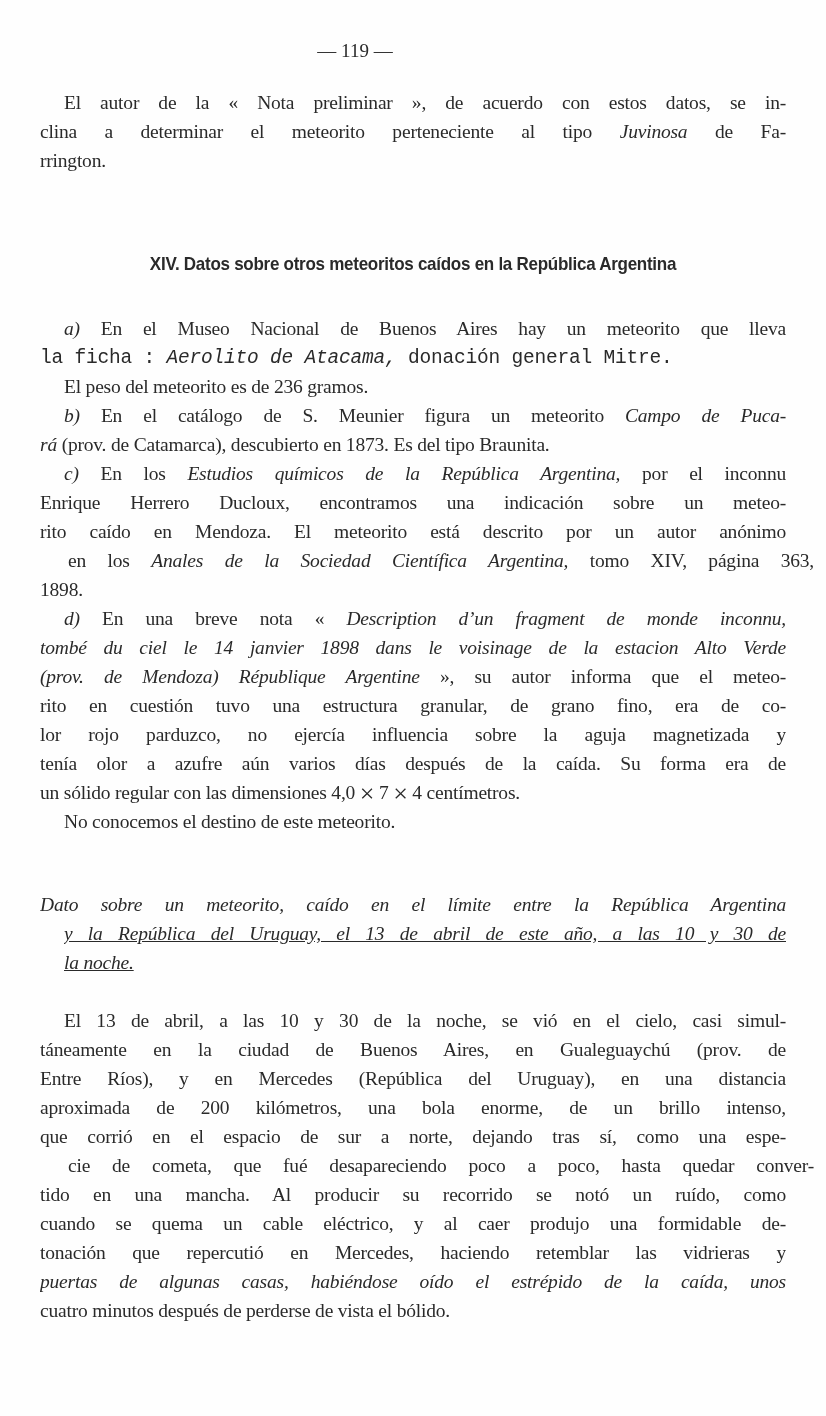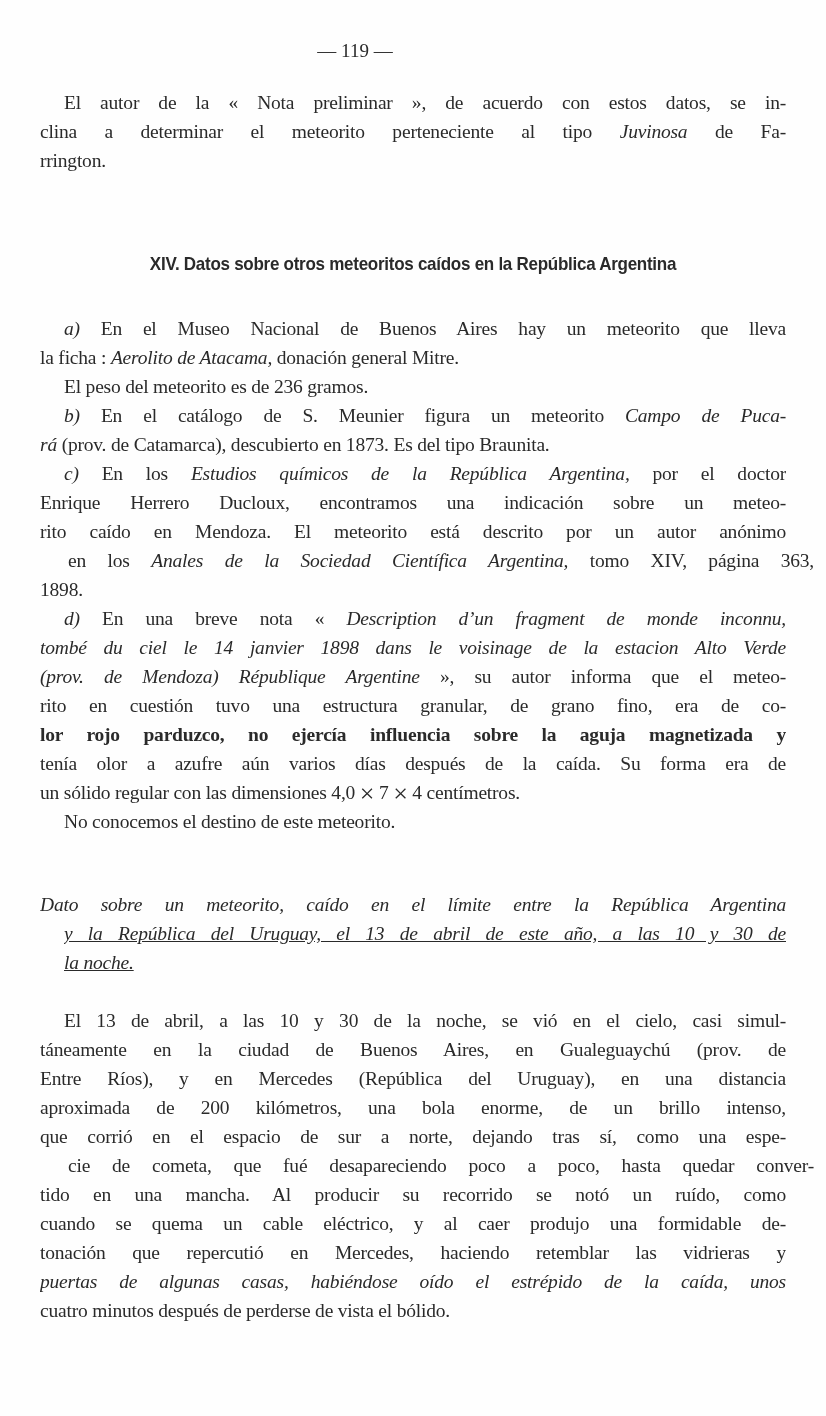--- a/index.html
+++ b/index.html
@@ -32,40 +32,40 @@
       <span>rrington.</span>
     </div>
   </div>
 
   <div class="heading">XIV.  Datos sobre otros meteoritos caídos en la República Argentina</div>
 
   <div>
     <div class="line just indent" style="top:316px;">
       <i>a)</i><span> En el Museo Nacional de Buenos Aires hay un meteorito que lleva</span>
     </div>
-    <div class="line" style="top:345px;">
+    <div class="line" style="top:345px;font-family:Liberation Mono, monospace;">
       <span>la ficha : </span><i>Aerolito de Atacama,</i><span> donación general Mitre.</span>
     </div>
     <div class="line indent" style="top:374px;">
       <span>El peso del meteorito es de 236 gramos.</span>
     </div>
   </div>
 
   <div>
     <div class="line just indent" style="top:403px;">
       <i>b)</i><span> En el catálogo de S. Meunier  figura  un  meteorito </span><i>Campo de Puca-</i>
     </div>
     <div class="line" style="top:432px;">
       <i>rá</i><span> (prov. de Catamarca), descubierto en 1873. Es del tipo Braunita.</span>
     </div>
   </div>
 
   <div>
     <div class="line just indent" style="top:461px;">
-      <i>c)</i><span> En los </span><i>Estudios  químicos  de  la  República  Argentina,</i><span> por el doctor</span>
+      <i>c)</i><span> En los </span><i>Estudios  químicos  de  la  República  Argentina,</i><span> por el inconnu</span>
     </div>
     <div class="line just" style="top:490px;">
       <span>Enrique Herrero Ducloux, encontramos una indicación sobre un meteo-</span>
     </div>
     <div class="line just" style="top:519px;">
       <span>rito caído en Mendoza. El meteorito está descrito por un autor anónimo</span>
     </div>
     <div class="line just" style="top:548px;margin-left:28px;">
       <span>en los </span><i>Anales de la Sociedad Científica Argentina,</i><span> tomo XIV, página 363,</span>
     </div>
@@ -80,21 +80,21 @@
     </div>
     <div class="line just" style="top:635px;">
       <i>tombé du ciel le 14 janvier 1898 dans le voisinage de la estacion Alto Verde</i>
     </div>
     <div class="line just" style="top:664px;">
       <i>(prov. de Mendoza) République Argentine</i><span> », su autor informa que el meteo-</span>
     </div>
     <div class="line just" style="top:693px;">
       <span>rito en cuestión tuvo una estructura  granular, de grano  fino, era de co-</span>
     </div>
-    <div class="line just" style="top:722px;font-weight:bold;">
+    <div class="line just" style="top:722px;">
       <span>lor  rojo  parduzco, no  ejercía  influencia  sobre  la  aguja  magnetizada y</span>
     </div>
     <div class="line just" style="top:751px;">
       <span>tenía olor a azufre aún varios días después de la caída.  Su forma era de</span>
     </div>
     <div class="line" style="top:780px;">
       <span>un sólido regular con las dimensiones 4,0 </span><span class="times">×</span><span> 7 </span><span class="times">×</span><span> 4 centímetros.</span>
     </div>
     <div class="line indent" style="top:809px;">
       <span>No conocemos el destino de este meteorito.</span>

